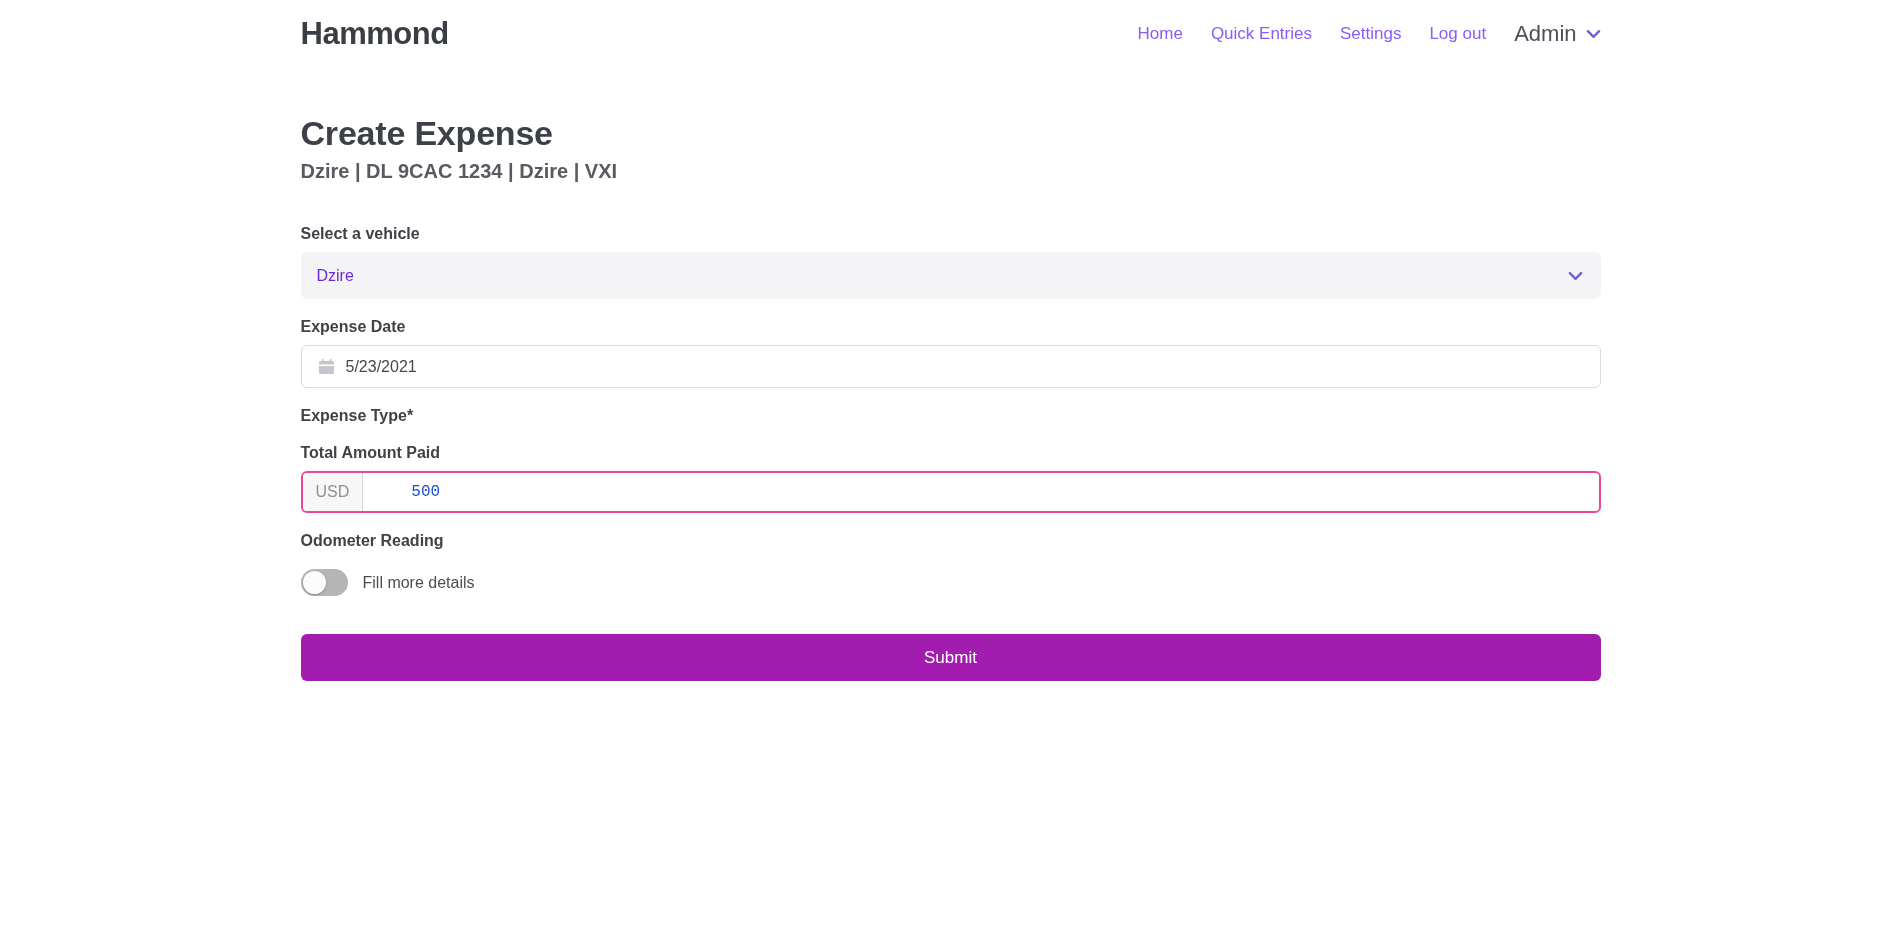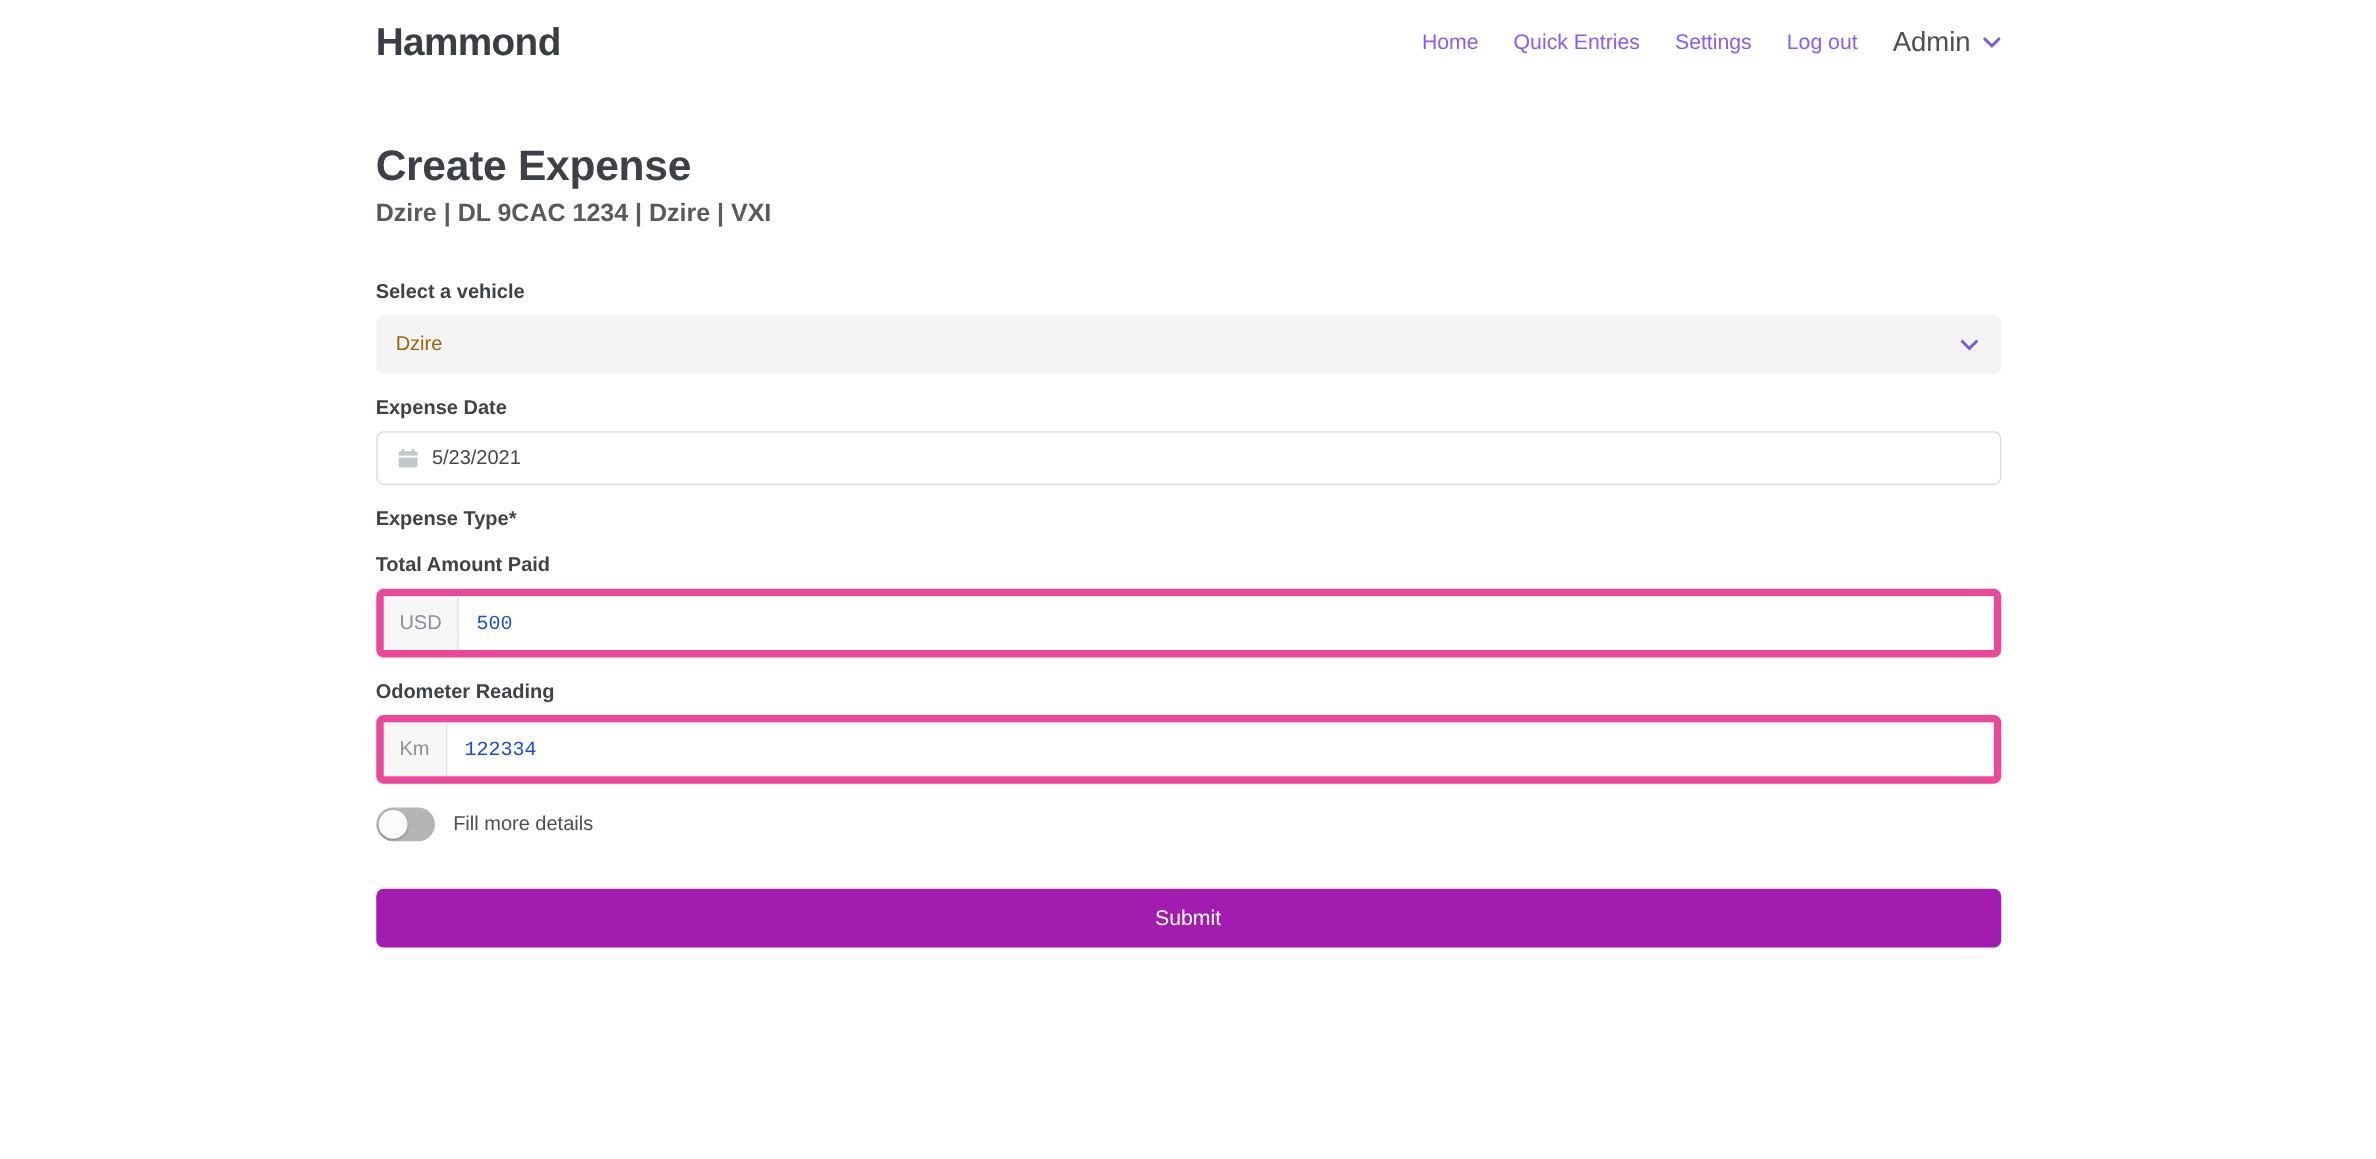--- a/index.html
+++ b/index.html
@@ -69,21 +69,21 @@
     width: 100%;
     height: 47px;
     background: #f4f4f6;
     border-radius: 6px;
     display: flex;
     align-items: center;
     justify-content: space-between;
     padding: 0 18px 0 16px;
     cursor: pointer;
   }
-  .select-box .selected-value { font-size: 16px; color: #a16207; }
+  .select-box .selected-value { font-size: 16px; color: #6d28d9; }
 
   
   .text-input {
     width: 100%;
     height: 43px;
     border: 1px solid #d9d9df;
     border-radius: 6px;
     font-family: "Liberation Sans", sans-serif;
     font-size: 16px;
     color: #45494e;
@@ -111,26 +111,27 @@
     font-family: "Liberation Sans", sans-serif;
     font-size: 16px;
     color: #45494e;
     background: transparent;
     height: 100%;
   }
 
   
   .input-group {
     width: 100%;
-    height: 55px;
-    border: 6px solid #ec4899;
+    height: 42px;
+    border: 2px solid #ec4899;
     border-radius: 6px;
     display: flex;
     overflow: hidden;
     background: #ffffff;
+    gap: 34px;
   }
   .addon {
     background: #f7f7f8;
     border-right: 1px solid #d9d9df;
     display: flex;
     align-items: center;
     justify-content: center;
     padding: 0 13px;
     font-size: 16px;
     color: #8d9096;
@@ -241,24 +242,20 @@
     <div class="field">
       <span class="field-label">Total Amount Paid</span>
       <div class="input-group">
         <span class="addon">USD</span>
         <input type="text" value="500" style="">
       </div>
     </div>
 
     <div class="field">
       <span class="field-label">Odometer Reading</span>
-      <div class="input-group">
-        <span class="addon">Km</span>
-        <input type="text" value="122334" style="">
-      </div>
     </div>
 
     <div class="toggle-row">
       <div class="toggle">
         <div class="knob"></div>
       </div>
       <span class="toggle-label">Fill more details</span>
     </div>
 
     <button type="submit" class="submit-btn">Submit</button>

